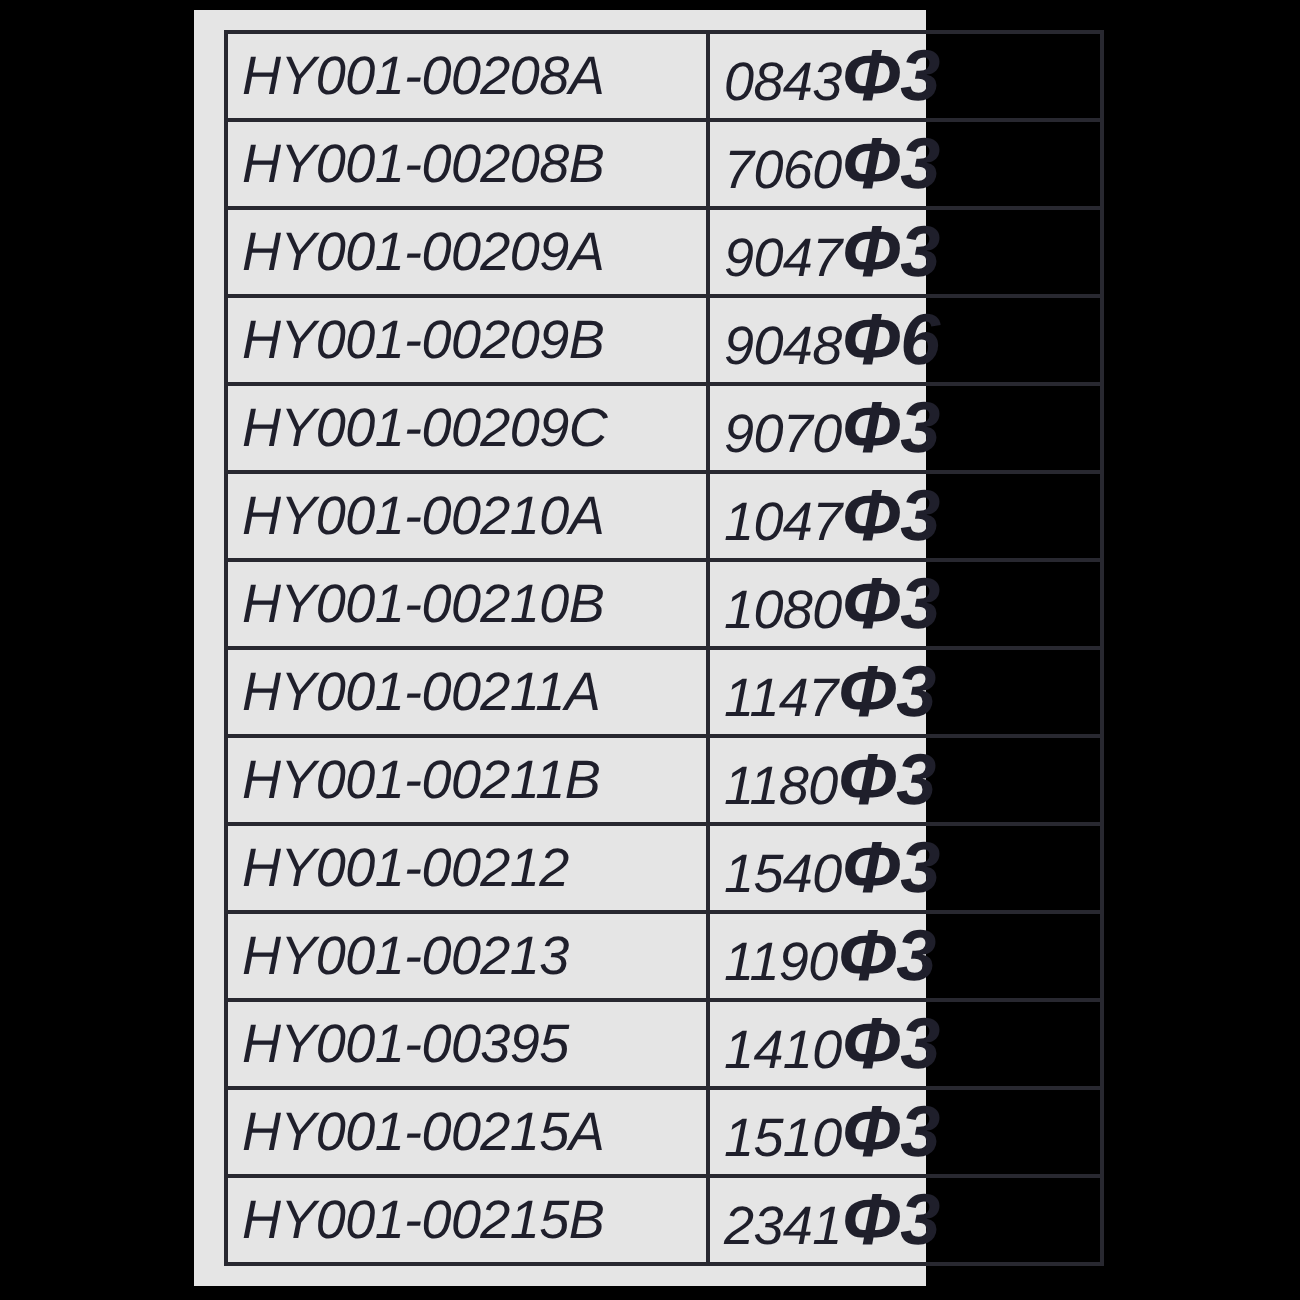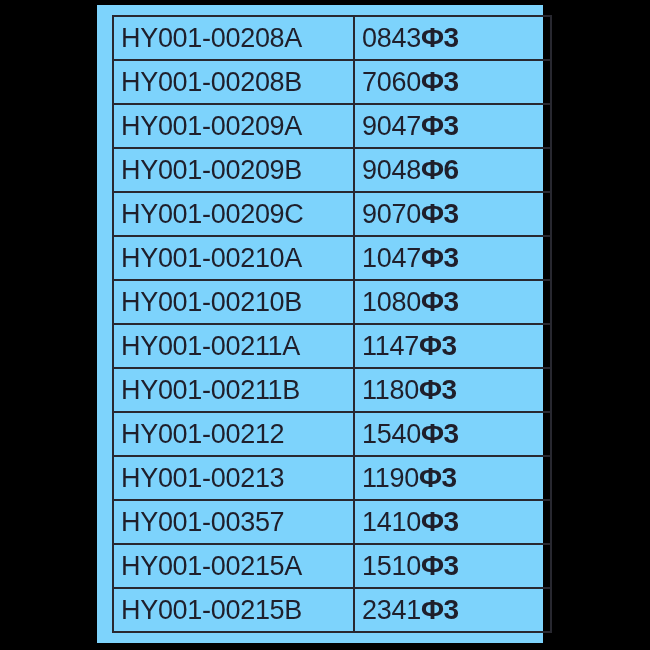--- a/index.html
+++ b/index.html
@@ -16,23 +16,24 @@
   }
   .canvas {
     position: absolute;
     inset: 0;
     background: #000000;
   }
   .paper {
     position: absolute;
     left: 97px;
     top: 5px;
-    width: 446px;
+    width: 366px;
     height: 638px;
-    background: #7dd3fc;
+    background: #e5e5e5;
+    font-style: italic;
   }
   table.parts-table {
     position: absolute;
     left: 15px;
     top: 10px;
     width: 424px;
     border-collapse: collapse;
     table-layout: fixed;
   }
   table.parts-table td {
@@ -43,21 +44,21 @@
     font-size: 27px;
     letter-spacing: -0.3px;
     color: #1f1f2b;
     white-space: nowrap;
     overflow: hidden;
   }
   td.col-code { width: 232px; }
   td.col-value { width: 188px; }
   .spec-suffix {
     font-weight: bold;
-    font-size: 28px;
+    font-size: 36px;
   }
 </style>
 </head>
 <body>
 
 <div class="canvas">
   <div class="paper">
     <table class="parts-table">
       <tbody>
 
@@ -110,21 +111,21 @@
             <td class="col-code">HY001-00212</td>
             <td class="col-value"><span class="spec-num">1540</span><span class="spec-suffix">Φ3</span></td>
           </tr>
 
           <tr>
             <td class="col-code">HY001-00213</td>
             <td class="col-value"><span class="spec-num">1190</span><span class="spec-suffix">Φ3</span></td>
           </tr>
 
           <tr>
-            <td class="col-code">HY001-00357</td>
+            <td class="col-code">HY001-00395</td>
             <td class="col-value"><span class="spec-num">1410</span><span class="spec-suffix">Φ3</span></td>
           </tr>
 
           <tr>
             <td class="col-code">HY001-00215A</td>
             <td class="col-value"><span class="spec-num">1510</span><span class="spec-suffix">Φ3</span></td>
           </tr>
 
           <tr>
             <td class="col-code">HY001-00215B</td>

